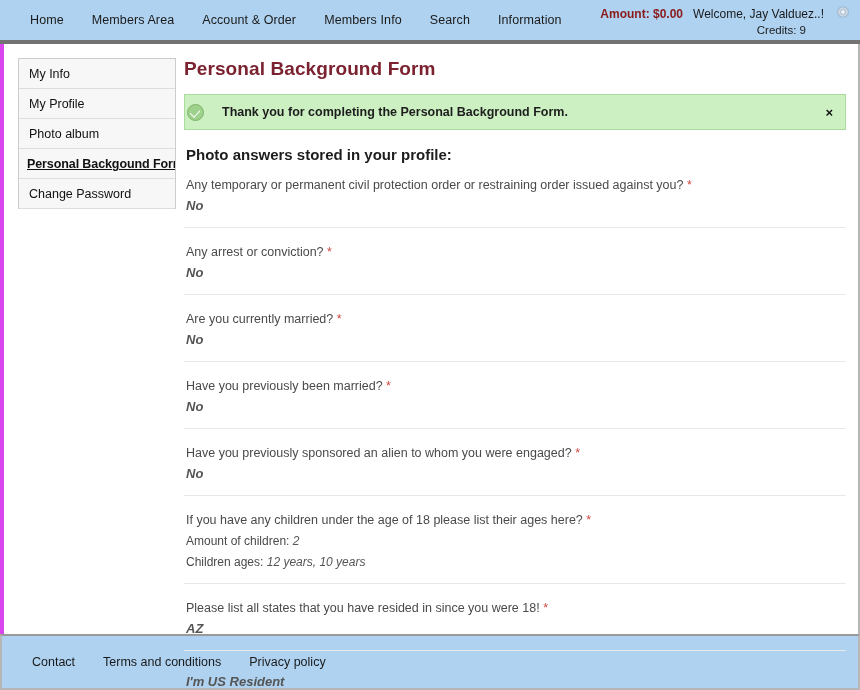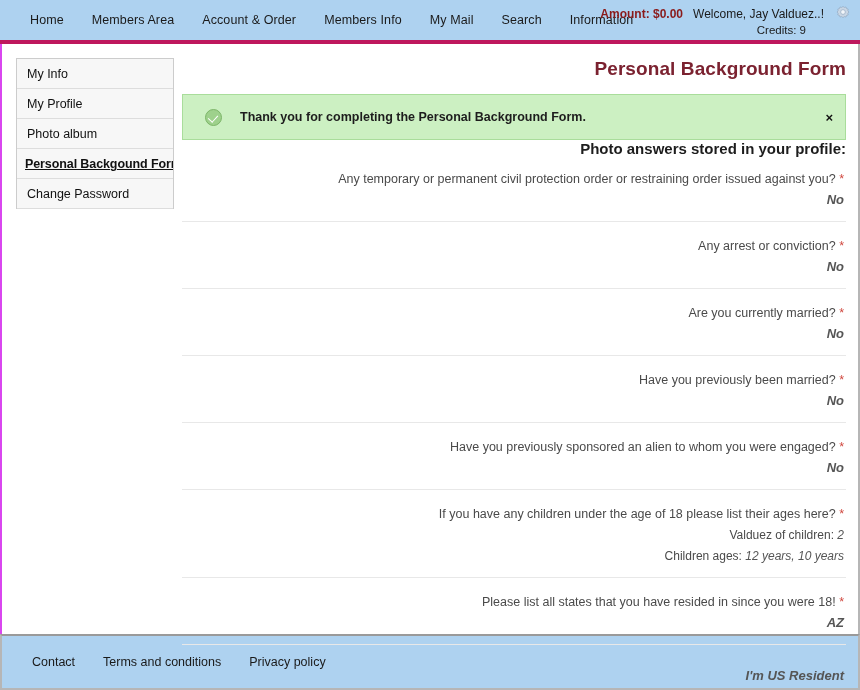--- a/index.html
+++ b/index.html
@@ -20,21 +20,21 @@
     display: flex;
     flex-direction: column;
     background: #ffffff;
   }
 
   
   #topbar {
     position: relative;
     height: 44px;
     background: #aed2f0;
-    border-bottom: 4px solid #be185d;
+    border-bottom: 4px solid #737373;
     flex: 0 0 auto;
     display: flex;
     align-items: flex-start;
   }
   #nav-left {
     display: flex;
     align-items: center;
     height: 40px;
     padding-left: 16px;
   }
@@ -84,21 +84,21 @@
     margin-top: 2px;
     padding-right: 46px;
     white-space: nowrap;
   }
 
   
   #body-wrap {
     flex: 1 1 auto;
     position: relative;
     display: flex;
-    border-left: 2px solid #d946ef;
+    border-left: 4px solid #d946ef;
     border-right: 2px solid #b6b6b6;
     background: #ffffff;
     min-height: 0;
   }
 
   
   #sidebar {
     width: 172px;
     flex: 0 0 172px;
     padding: 14px 0 0 14px;
@@ -124,40 +124,39 @@
     text-decoration: underline;
     padding: 0 4px 0 8px;
     letter-spacing: -.1px;
   }
 
   
   #content {
     flex: 1 1 auto;
     padding: 14px 12px 0 8px;
     min-width: 0;
-    text-align: right;
   }
   #page-title {
     font-size: 19px;
     font-weight: bold;
     color: #7b2230;
     margin: 0 0 14px 0;
     letter-spacing: .1px;
   }
 
   
   #alert {
     position: relative;
     background: #ccf0c2;
     border: 1px solid #a9dd9b;
-    height: 46px;
+    height: 36px;
     display: flex;
     align-items: center;
-    padding: 0 22px;
-    margin-bottom: 0;
+    padding: 0 2px;
+    margin-bottom: 16px;
   }
   #alert-icon {
     width: 17px; height: 17px;
     border-radius: 50%;
     background: #9ed18c;
     border: 1px solid #7cb568;
     flex: 0 0 auto;
     position: relative;
   }
   #alert-icon::after {
@@ -255,21 +254,20 @@
 <body>
 
 <div id="page">
 
   <div id="topbar">
     <div id="nav-left">
         <div class="nav-item">Home</div>
         <div class="nav-item">Members Area</div>
         <div class="nav-item">Account &amp; Order</div>
         <div class="nav-item">Members Info</div>
-        <div class="nav-item">My Mail</div>
         <div class="nav-item">Search</div>
         <div class="nav-item">Information</div>
       </div>
 
     <div id="nav-right">
       <div id="acct-row">
         <span id="amount">Amount: $0.00</span>
         <span id="welcome">Welcome, Jay Valduez..!</span>
         <span id="gear-btn">
           <svg viewBox="0 0 20 20" width="18" height="18" aria-hidden="true">
@@ -324,21 +322,21 @@
           <div class="qa">
             <div class="q-text"><span>Have you previously been married?</span><span class="req-star"> *</span></div>
             <div class="a-text">No</div>
           </div>
           <div class="qa">
             <div class="q-text"><span>Have you previously sponsored an alien to whom you were engaged?</span><span class="req-star"> *</span></div>
             <div class="a-text">No</div>
           </div>
           <div class="qa">
             <div class="q-text"><span>If you have any children under the age of 18 please list their ages here?</span><span class="req-star"> *</span></div>
-            <div class="a-line"><span>Valduez of children:</span> <span class="val">2</span></div>
+            <div class="a-line"><span>Amount of children:</span> <span class="val">2</span></div>
             <div class="a-line"><span>Children ages:</span> <span class="val">12 years, 10 years</span></div>
           </div>
           <div class="qa">
             <div class="q-text"><span>Please list all states that you have resided in since you were 18!</span><span class="req-star"> *</span></div>
             <div class="a-text">AZ</div>
           </div>
           <div class="qa note">
             <div class="a-text">I'm US Resident</div>
           </div>
         </div>

